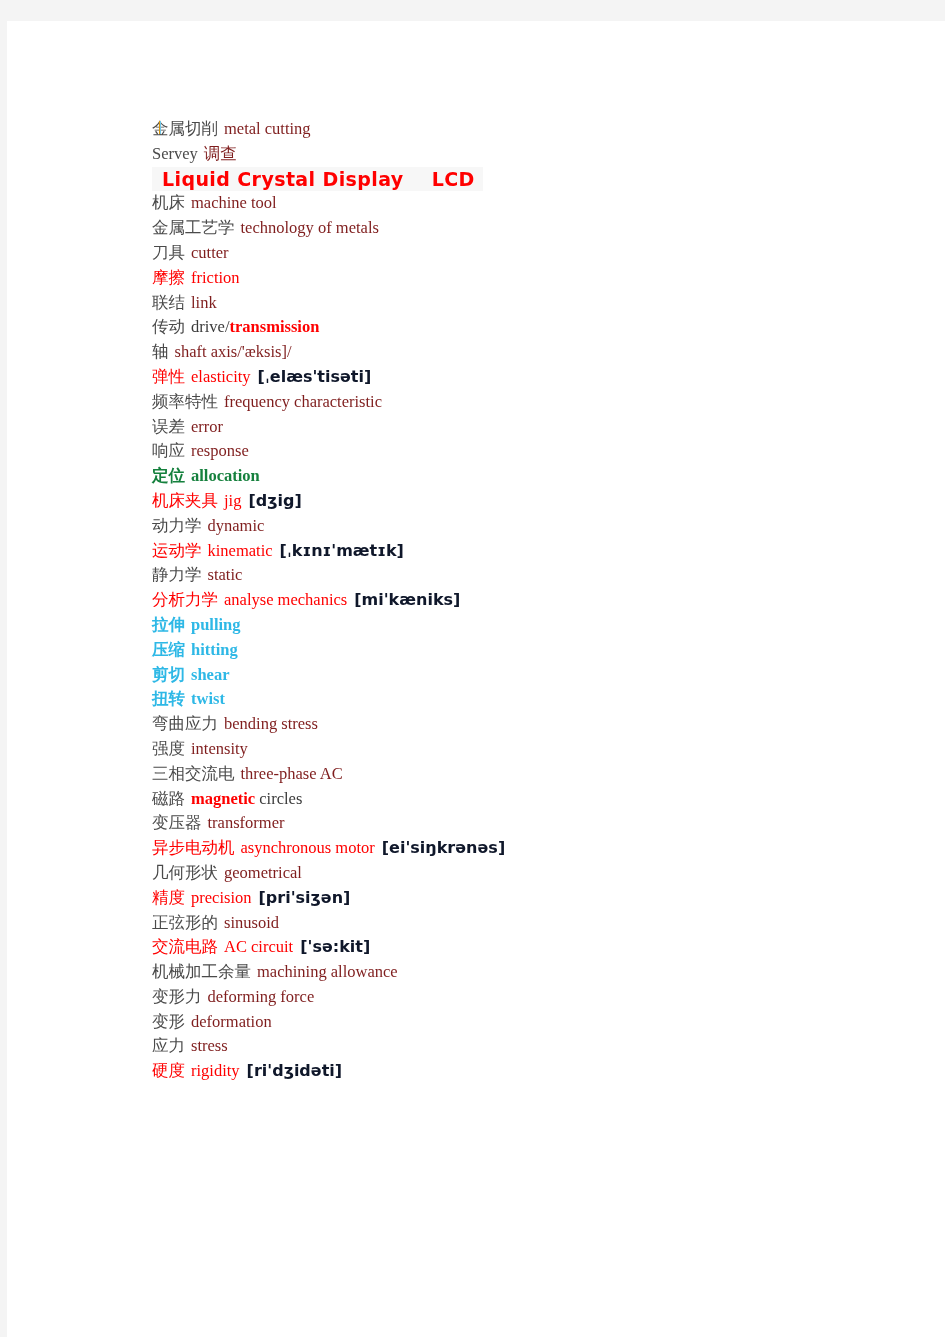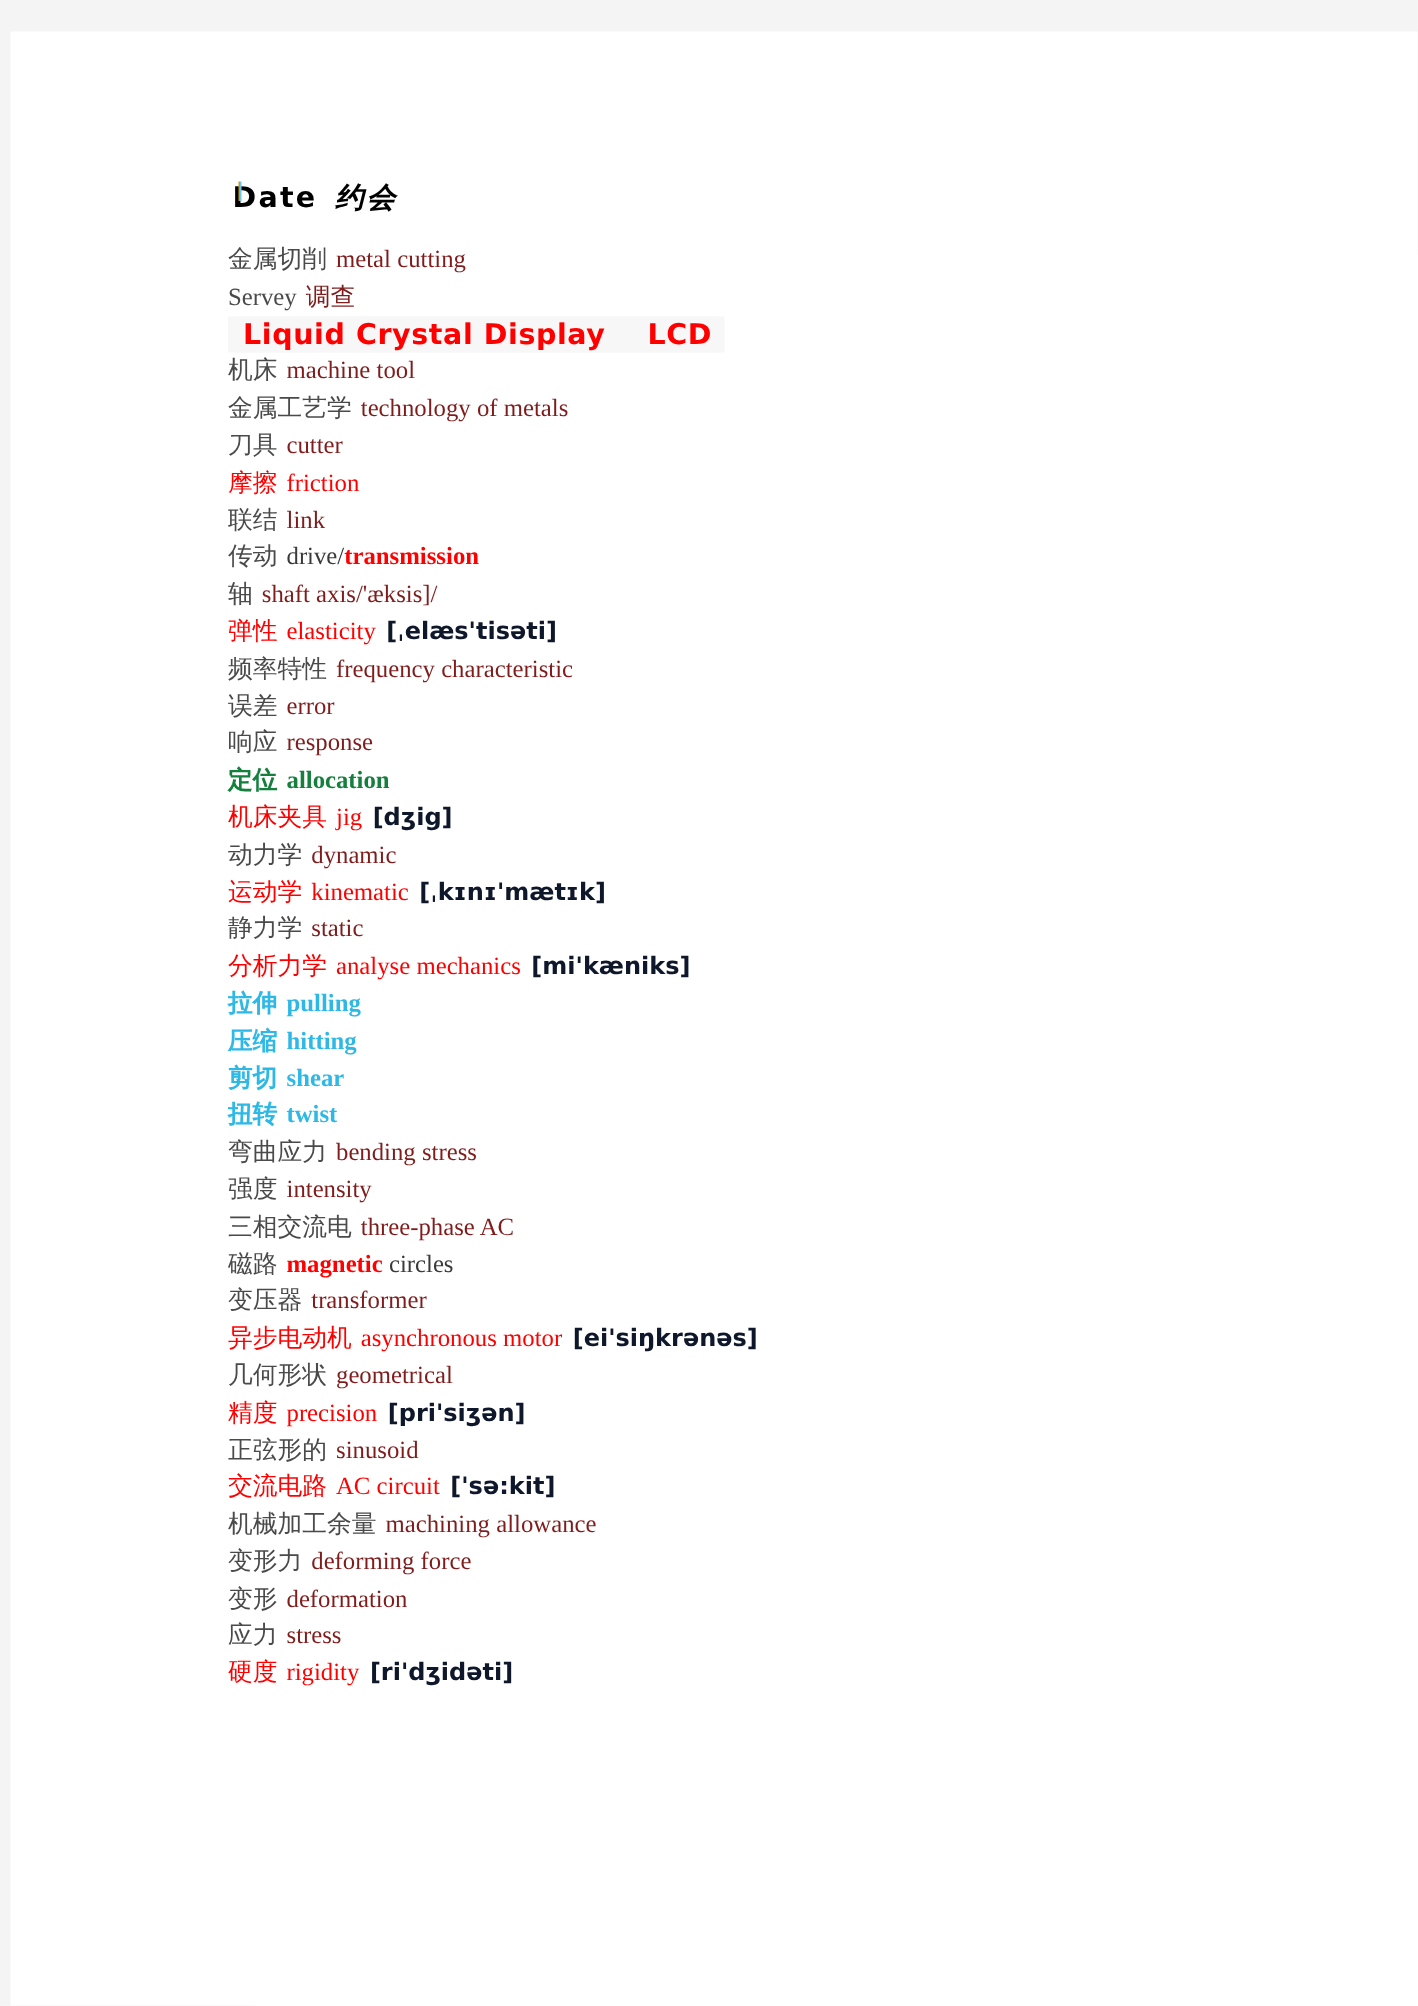--- a/index.html
+++ b/index.html
@@ -140,20 +140,17 @@
 </style>
 </head>
 <body>
 
 <div id="page">
   <div id="content">
 
     <span class="caret"></span>
 
 
-    <div class="date-line">
-      <span>Date</span><span class="cn">约会</span>
-    </div>
 
     <div id="vocab"><div class="row v-plain"><span class="term">金属切削</span><span class="gloss">metal  cutting</span></div><div class="row v-plain"><span class="term">Servey</span><span class="gloss">调查</span></div><div class="row v-lcd"><span class="v-lcd"><span class="term">Liquid  Crystal  Display</span><span class="abbr">LCD</span></span></div><div class="row v-plain"><span class="term">机床</span><span class="gloss">machine  tool</span></div><div class="row v-plain"><span class="term">金属工艺学</span><span class="gloss">technology  of  metals</span></div><div class="row v-plain"><span class="term">刀具</span><span class="gloss">cutter</span></div><div class="row v-red"><span class="term">摩擦</span><span class="gloss">friction</span></div><div class="row v-plain"><span class="term">联结</span><span class="gloss">link</span></div><div class="row v-mixed"><span class="term">传动</span><span class="gloss"><span>drive/</span><span class="hot">transmission</span></span></div><div class="row v-plain"><span class="term">轴</span><span class="gloss">shaft  axis/'æksis]/</span></div><div class="row v-red"><span class="term">弹性</span><span class="gloss">elasticity</span><span class="ipa">[ˌelæs'tisəti]</span></div><div class="row v-plain"><span class="term">频率特性</span><span class="gloss">frequency  characteristic</span></div><div class="row v-plain"><span class="term">误差</span><span class="gloss">error</span></div><div class="row v-plain"><span class="term">响应</span><span class="gloss">response</span></div><div class="row v-softred"><span class="term">定位</span><span class="gloss">allocation</span></div><div class="row v-red"><span class="term">机床夹具</span><span class="gloss">jig</span><span class="ipa">[dʒig]</span></div><div class="row v-plain"><span class="term">动力学</span><span class="gloss">dynamic</span></div><div class="row v-red"><span class="term">运动学</span><span class="gloss">kinematic</span><span class="ipa">[ˌkɪnɪ'mætɪk]</span></div><div class="row v-plain"><span class="term">静力学</span><span class="gloss">static</span></div><div class="row v-red"><span class="term">分析力学</span><span class="gloss">analyse  mechanics</span><span class="ipa">[mi'kæniks]</span></div><div class="row v-cyan"><span class="term">拉伸</span><span class="gloss">pulling</span></div><div class="row v-cyan"><span class="term">压缩</span><span class="gloss">hitting</span></div><div class="row v-cyan"><span class="term">剪切</span><span class="gloss">shear</span></div><div class="row v-cyan"><span class="term">扭转</span><span class="gloss">twist</span></div><div class="row v-plain"><span class="term">弯曲应力</span><span class="gloss">bending  stress</span></div><div class="row v-plain"><span class="term">强度</span><span class="gloss">intensity</span></div><div class="row v-plain"><span class="term">三相交流电</span><span class="gloss">three-phase  AC</span></div><div class="row v-mixed"><span class="term">磁路</span><span class="gloss"><span class="hot">magnetic</span><span>  circles</span></span></div><div class="row v-plain"><span class="term">变压器</span><span class="gloss">transformer</span></div><div class="row v-red"><span class="term">异步电动机</span><span class="gloss">asynchronous  motor</span><span class="ipa">[ei'siŋkrənəs]</span></div><div class="row v-plain"><span class="term">几何形状</span><span class="gloss">geometrical</span></div><div class="row v-red"><span class="term">精度</span><span class="gloss">precision</span><span class="ipa">[pri'siʒən]</span></div><div class="row v-plain"><span class="term">正弦形的</span><span class="gloss">sinusoid</span></div><div class="row v-red"><span class="term">交流电路</span><span class="gloss">AC  circuit</span><span class="ipa">['sə:kit]</span></div><div class="row v-plain"><span class="term">机械加工余量</span><span class="gloss">machining  allowance</span></div><div class="row v-plain"><span class="term">变形力</span><span class="gloss">deforming  force</span></div><div class="row v-plain"><span class="term">变形</span><span class="gloss">deformation</span></div><div class="row v-plain"><span class="term">应力</span><span class="gloss">stress</span></div><div class="row v-red"><span class="term">硬度</span><span class="gloss">rigidity</span><span class="ipa">[ri'dʒidəti]</span></div></div>
 
   </div>
 </div>
 
 </body></html>

